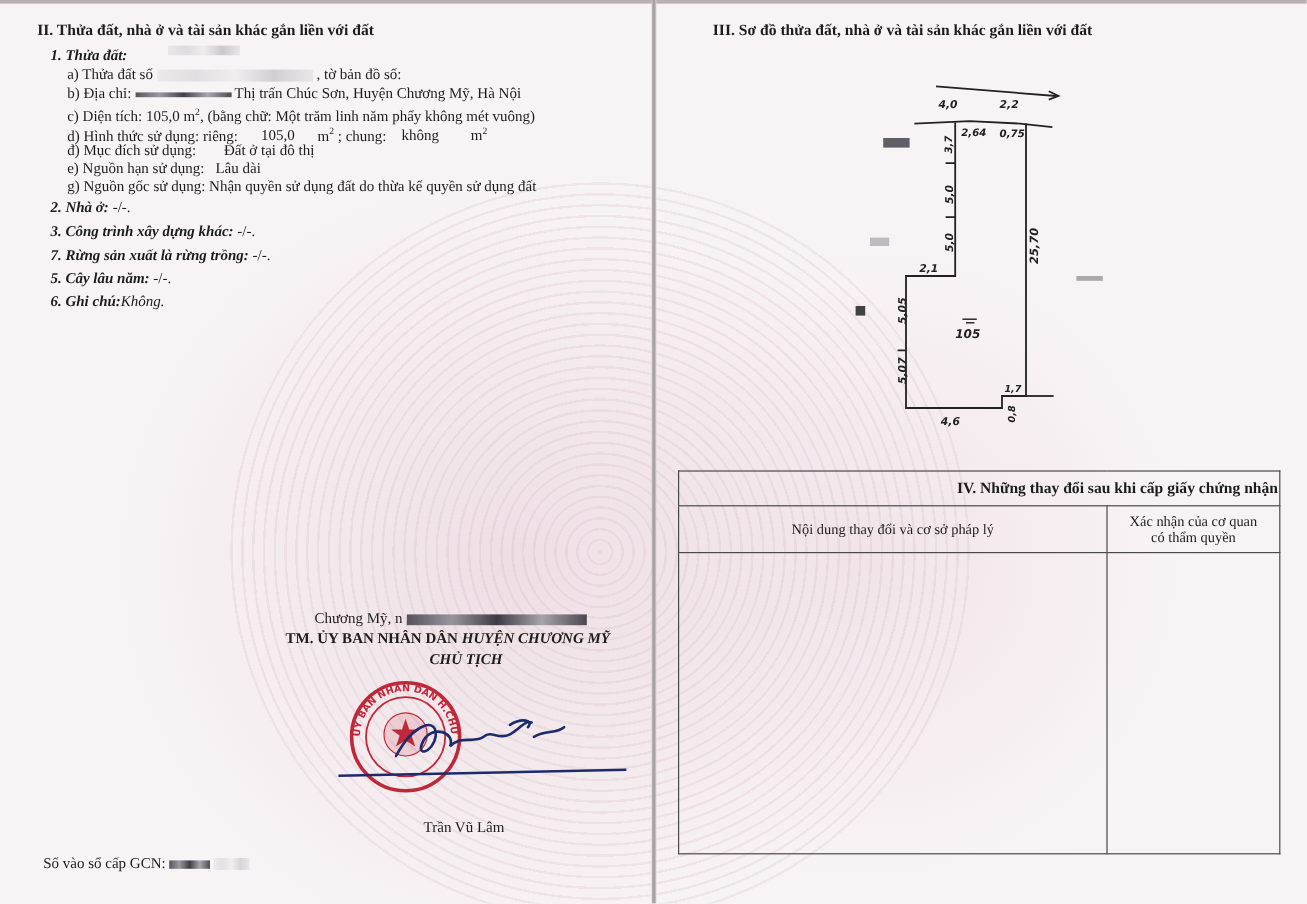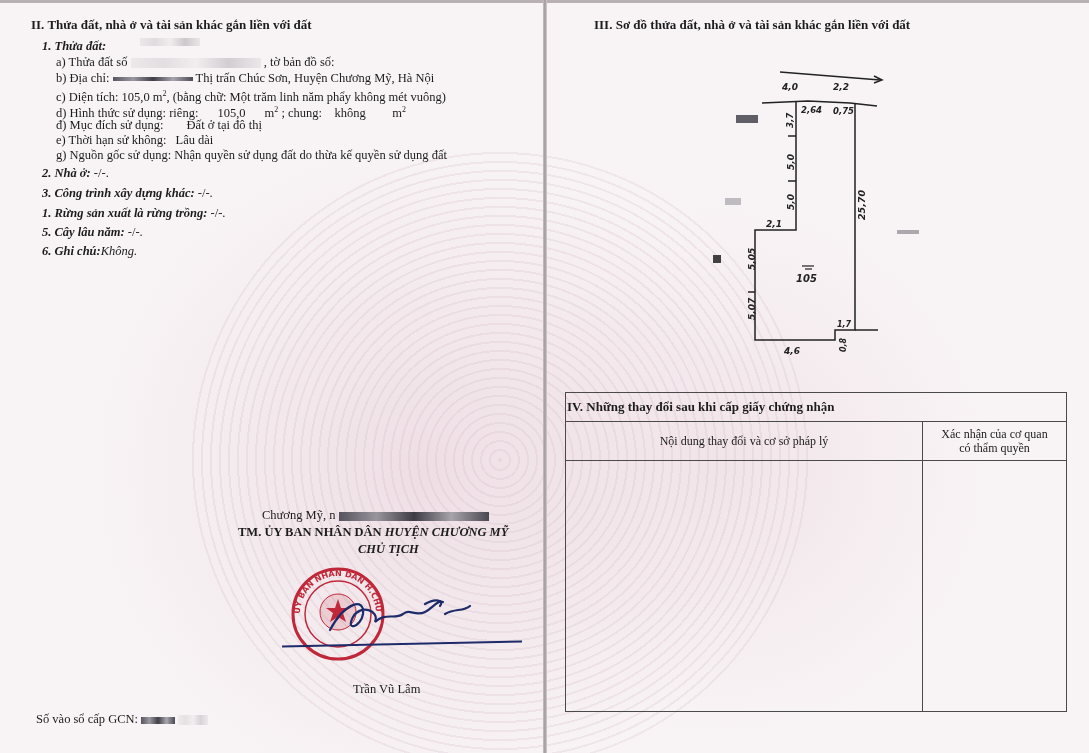--- a/index.html
+++ b/index.html
@@ -19,21 +19,21 @@
   .t{position:absolute;white-space:nowrap;font-size:12.5px;line-height:14px;}
   .h{font-weight:bold;font-size:13px;}
   .bi{font-weight:bold;font-style:italic;font-size:12.5px;}
   .blur{display:inline-block;height:10px;background:linear-gradient(90deg,#d8d5d8,#b9b5bb,#e4e2e5,#8a8690,#d2cfd3);vertical-align:middle;opacity:.85;}
   .blur.dark{background:linear-gradient(90deg,#3a3945,#8a8890,#1f1e28,#9b99a0,#2d2c36);}
   .sig-line{position:absolute;left:282px;top:643px;width:240px;height:2px;background:#1d2b6a;transform:rotate(-1.2deg);}
   .stamp{position:absolute;left:290px;top:566px;width:96px;height:96px;}
   .signature{position:absolute;left:325px;top:592px;width:150px;height:45px;}
   table.changes{position:absolute;left:565px;top:392px;width:502px;height:320px;border-collapse:collapse;font-size:12px;}
   table.changes td,table.changes th{border:1px solid #4a4a4a;}
-  table.changes .title{height:26px;font-weight:bold;font-size:13px;text-align:left;}
+  table.changes .title{height:26px;font-weight:bold;font-size:13px;text-align:right;}
   table.changes .colhead{height:36px;font-weight:normal;text-align:center;line-height:14px;}
   .plot{position:absolute;left:700px;top:70px;width:230px;height:290px;}
   .plot text{font-family:"DejaVu Sans",sans-serif;font-style:italic;font-weight:bold;fill:#222;}
 </style>
 </head>
 <body>
 
 <div class="spread">
   <div class="rings"></div>
   <div class="topedge"></div>
@@ -63,36 +63,36 @@
       <span>m</span><sup style="font-size:8px">2</sup>
       <span>; chung:</span>
       <span style="display:inline-block;width:50px;text-align:center">không</span>
       <span style="margin-left:14px">m</span><sup style="font-size:8px">2</sup>
     </div>
     <div class="t" style="left:56px;top:118px;">
       <span>đ) Mục đích sử dụng:</span>
       <span style="margin-left:20px">Đất ở tại đô thị</span>
     </div>
     <div class="t" style="left:56px;top:133px;">
-      <span>e) Thời hạn sử không:</span>
+      <span>e) Nguồn hạn sử dụng:</span>
       <span style="margin-left:6px">Lâu dài</span>
     </div>
     <div class="t" style="left:56px;top:148px;">
       <span>g) Nguồn gốc sử dụng:</span>
       <span>Nhận quyền sử dụng đất do thừa kế quyền sử dụng đất</span>
     </div>
 
     <div class="t" style="left:42px;top:166px;">
       <span class="bi">2. Nhà ở:</span> <span>-/-.</span>
     </div>
     <div class="t" style="left:42px;top:186px;">
       <span class="bi">3. Công trình xây dựng khác:</span> <span>-/-.</span>
     </div>
     <div class="t" style="left:42px;top:206px;">
-      <span class="bi">1. Rừng sản xuất là rừng trồng:</span> <span>-/-.</span>
+      <span class="bi">7. Rừng sản xuất là rừng trồng:</span> <span>-/-.</span>
     </div>
     <div class="t" style="left:42px;top:225px;">
       <span class="bi">5. Cây lâu năm:</span> <span>-/-.</span>
     </div>
     <div class="t" style="left:42px;top:244px;">
       <span class="bi">6. Ghi chú:</span><span style="font-style:italic">Không.</span>
     </div>
 
     <div class="t" style="left:262px;top:508px;">
       <span>Chương Mỹ, n</span>

